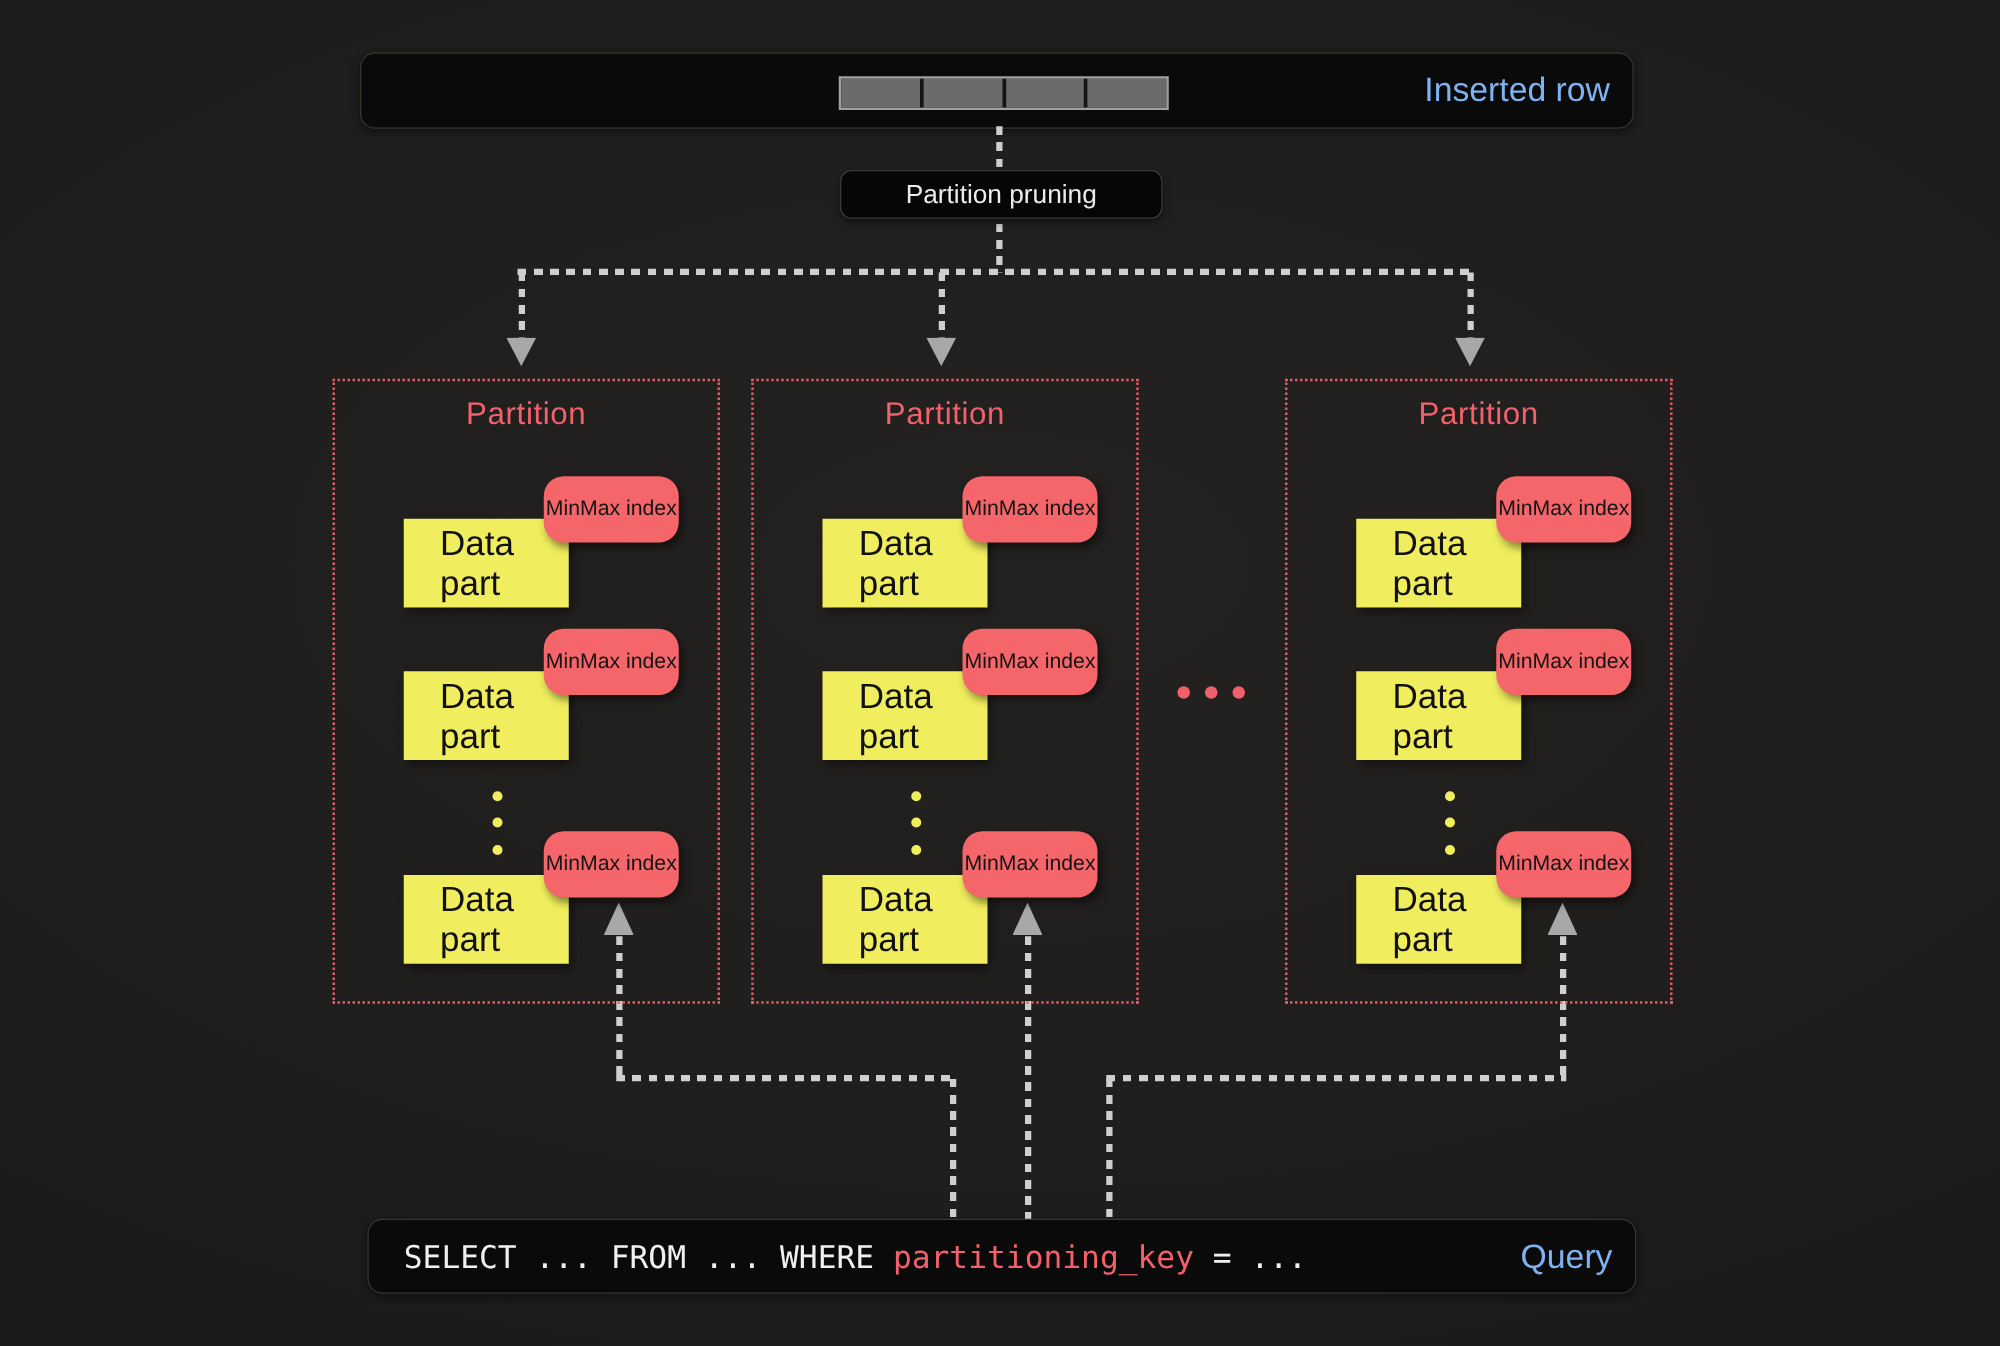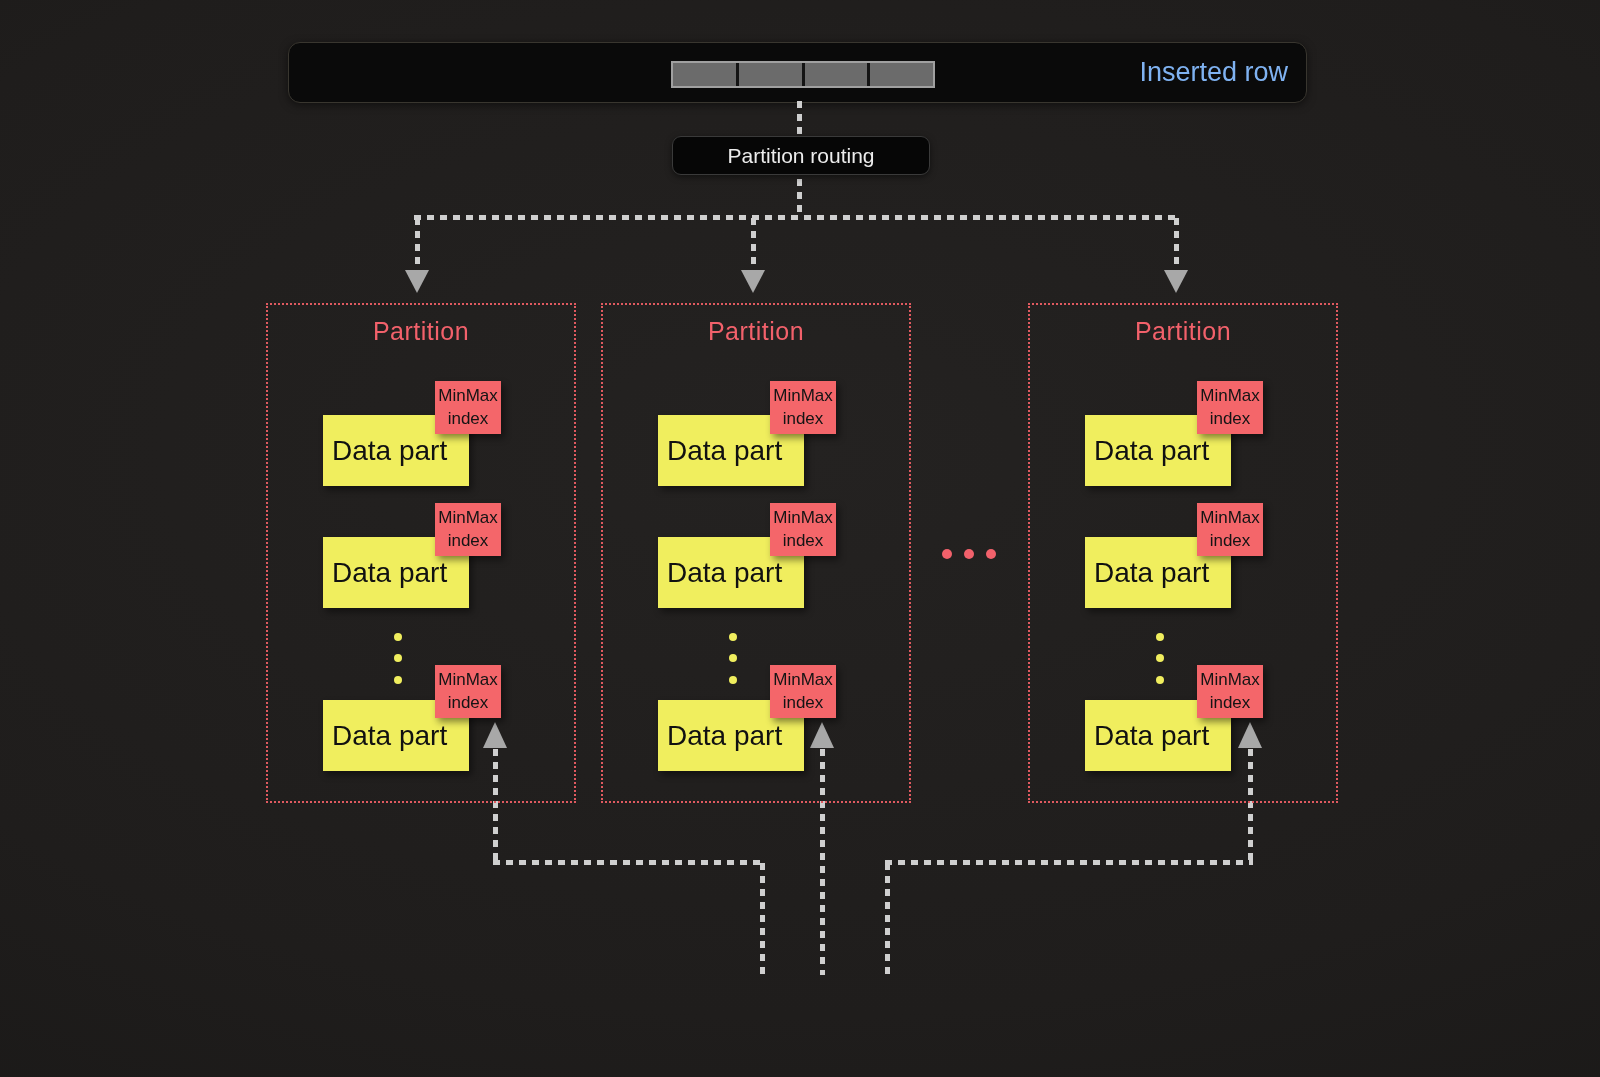--- a/index.html
+++ b/index.html
@@ -38,29 +38,30 @@
   
   .partition{
     position:absolute;top:303px;width:306px;height:496px;
     border:2px dotted var(--salmon-border);z-index:2;
   }
   .partition-title{
     position:absolute;top:12px;left:0;width:100%;text-align:center;
     color:var(--salmon);font-size:25px;font-weight:500;letter-spacing:.5px;
   }
   .datapart{
-    position:absolute;left:55px;width:146px;height:71px;background:var(--yellow);
-    display:flex;align-items:center;color:#111;font-size:28px;padding-left:9px;
+    position:absolute;left:55px;width:132px;height:71px;background:var(--yellow);
+    display:flex;align-items:center;color:#111;font-size:28px;padding-left:29px;
     box-sizing:border-box;z-index:2;box-shadow:3px 4px 7px rgba(0,0,0,.45);
   }
   .minmax{
-    position:absolute;left:167px;width:66px;height:53px;background:var(--salmon-fill);
+    position:absolute;left:167px;width:108px;height:53px;background:var(--salmon-fill);
     display:flex;align-items:center;justify-content:center;text-align:center;
     color:#141414;font-size:17px;line-height:1.32;z-index:3;
     box-shadow:3px 4px 7px rgba(0,0,0,.45);
+    border-radius:16px;
   }
   .ydot{position:absolute;left:126px;width:8px;height:8px;border-radius:50%;background:var(--yellow);}
   .rdot{position:absolute;top:549px;width:10px;height:10px;border-radius:50%;background:var(--salmon);}
   
   .mono{font-family:"DejaVu Sans Mono","Liberation Mono",monospace;font-size:25px;font-weight:500;color:#f0f0f0;white-space:pre;}
   .mono .key{color:var(--salmon);}
   .bar-inner{position:absolute;inset:0;display:flex;align-items:center;}
 </style>
 </head>
 <body>
@@ -74,21 +75,21 @@
         <div class="segcell"></div>
         <div class="segcell"></div>
       </div>
     <div class="bar-inner" style="justify-content:flex-end;padding-right:18px;">
       <span class="blue-label">Inserted row</span>
     </div>
   </div>
 
   <div class="vdots" style="left:797px;top:101px;height:117px;"></div>
   <div class="tag" style="left:672px;top:136px;width:256px;height:37px;">
-    <span>Partition routing</span>
+    <span>Partition pruning</span>
   </div>
 
   <div class="hdots" style="left:414px;top:215px;width:765px;"></div>
   <div class="vdots" style="left:415px;top:218px;height:52px;"></div>
   <div class="vdots" style="left:751px;top:218px;height:52px;"></div>
   <div class="vdots" style="left:1174px;top:218px;height:52px;"></div>
   <div class="arrow-down" style="left:405px;top:270px;"></div>
   <div class="arrow-down" style="left:741px;top:270px;"></div>
   <div class="arrow-down" style="left:1164px;top:270px;"></div>
 
@@ -140,14 +141,20 @@
   <div class="arrow-up" style="left:1238px;top:722px;"></div>
   <div class="vdots" style="left:493px;top:749px;height:114px;"></div>
   <div class="vdots" style="left:820px;top:749px;height:226px;"></div>
   <div class="vdots" style="left:1248px;top:749px;height:114px;"></div>
   <div class="hdots" style="left:493px;top:860px;width:272px;"></div>
   <div class="hdots" style="left:885px;top:860px;width:368px;"></div>
   <div class="vdots" style="left:760px;top:863px;height:111px;"></div>
   <div class="vdots" style="left:885px;top:863px;height:111px;"></div>
 
 
+  <div class="bar" style="left:294px;top:975px;width:1013px;height:58px;">
+    <div class="bar-inner" style="padding:0 18px 0 28px;justify-content:space-between;">
+      <span class="mono"><span>SELECT ... FROM ... WHERE </span><span class="key">partitioning_key</span><span> = ...</span></span>
+      <span class="blue-label">Query</span>
+    </div>
+  </div>
 
 </div>
 
 </body></html>

